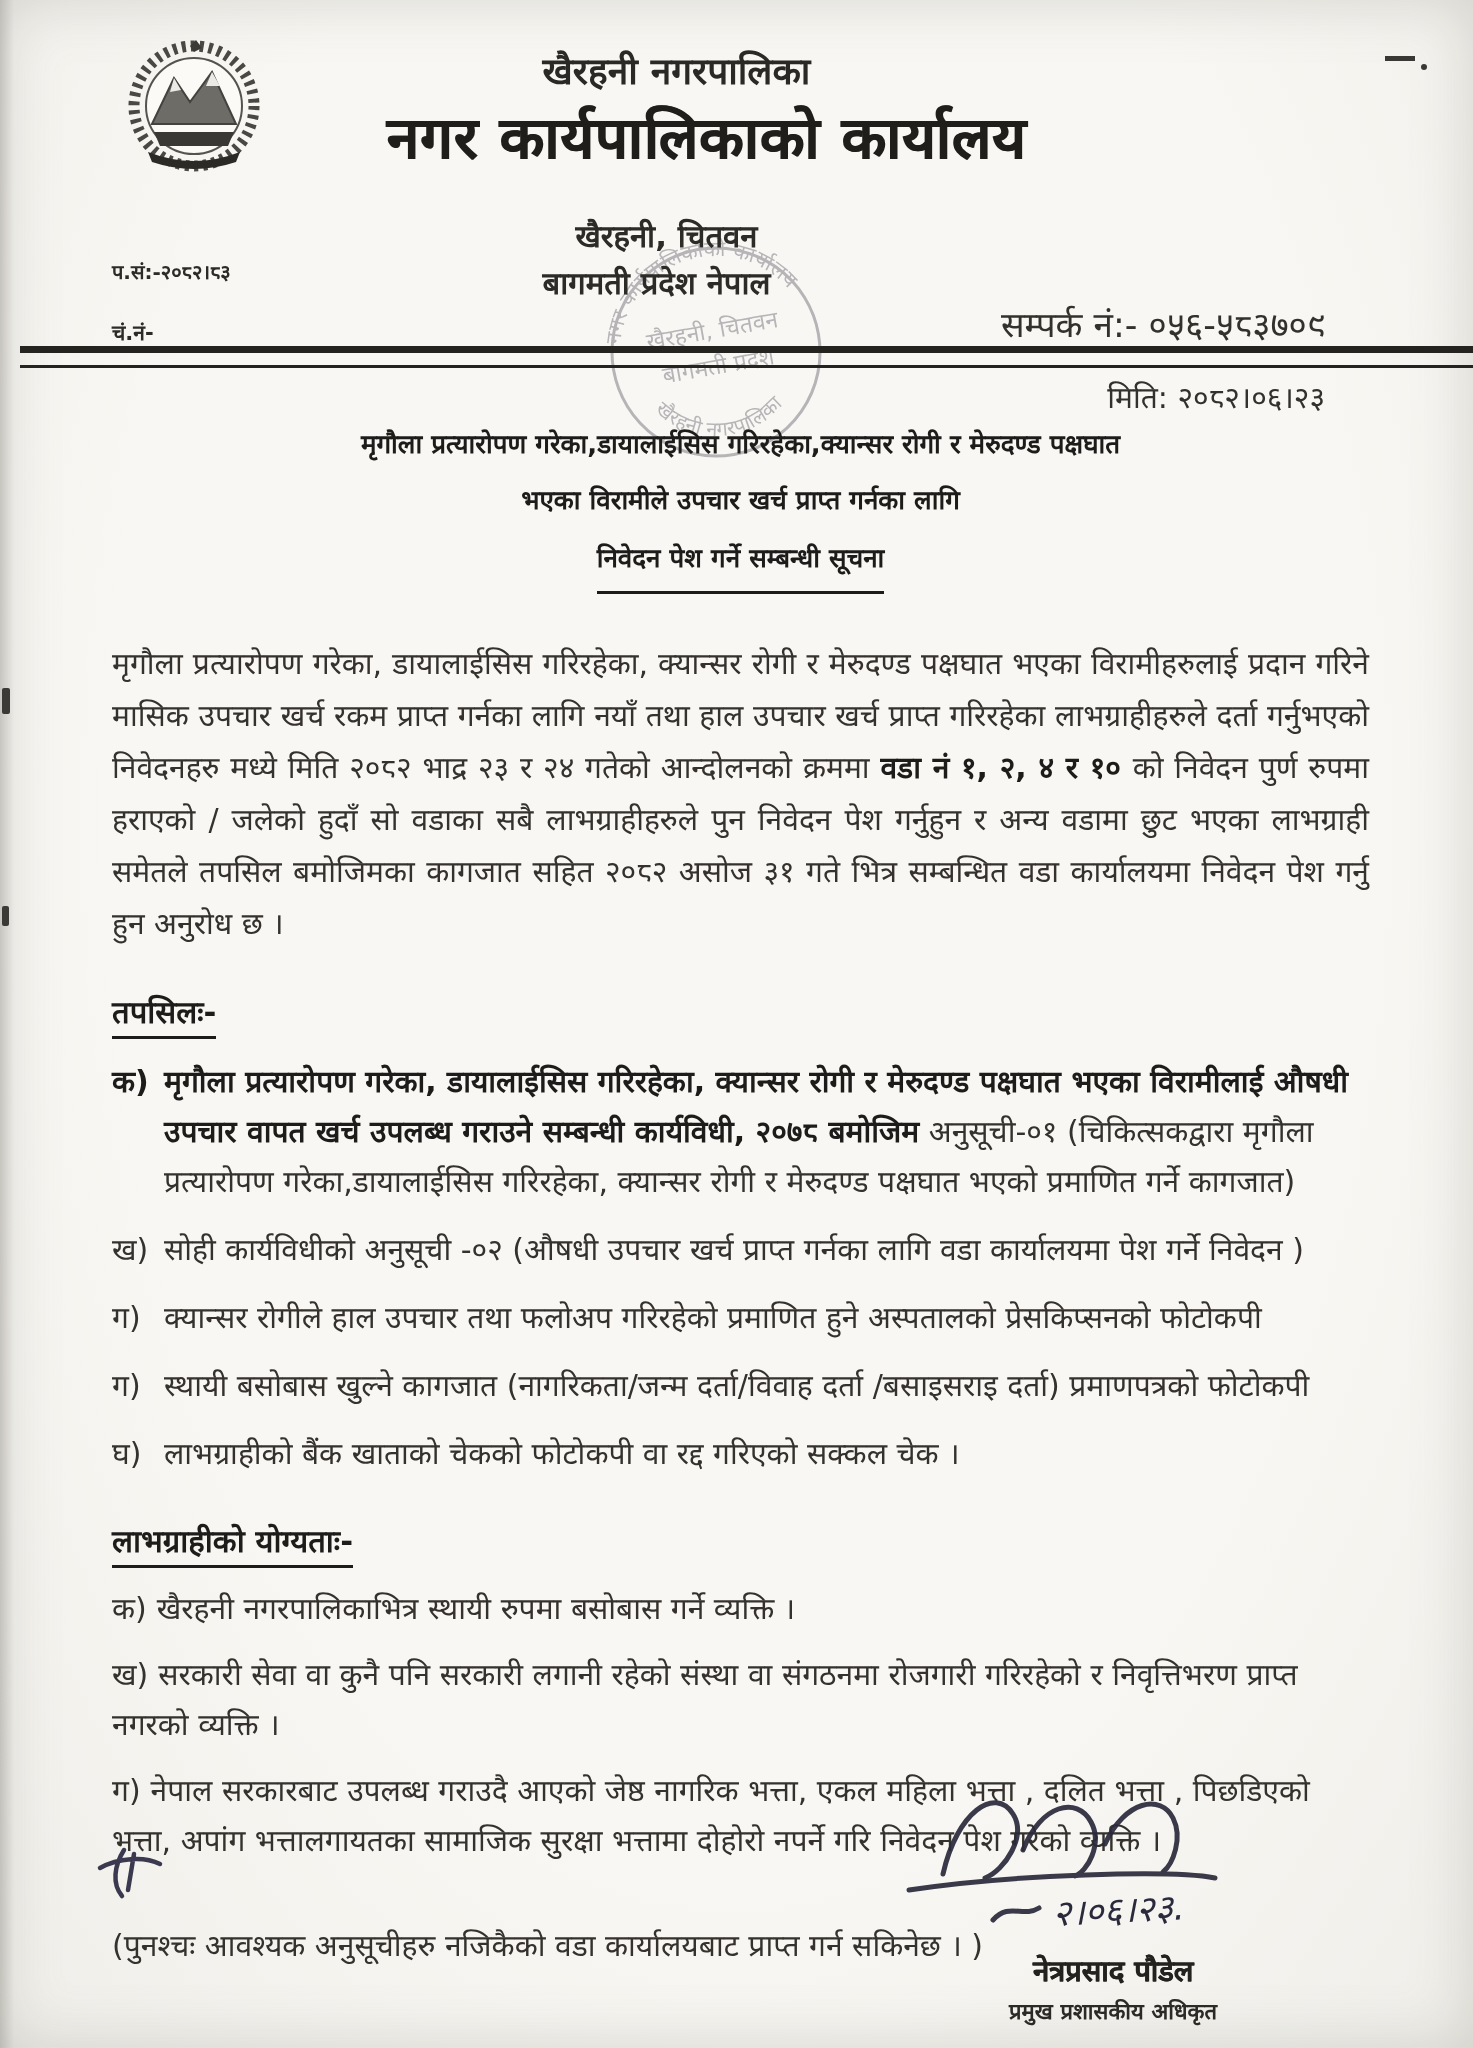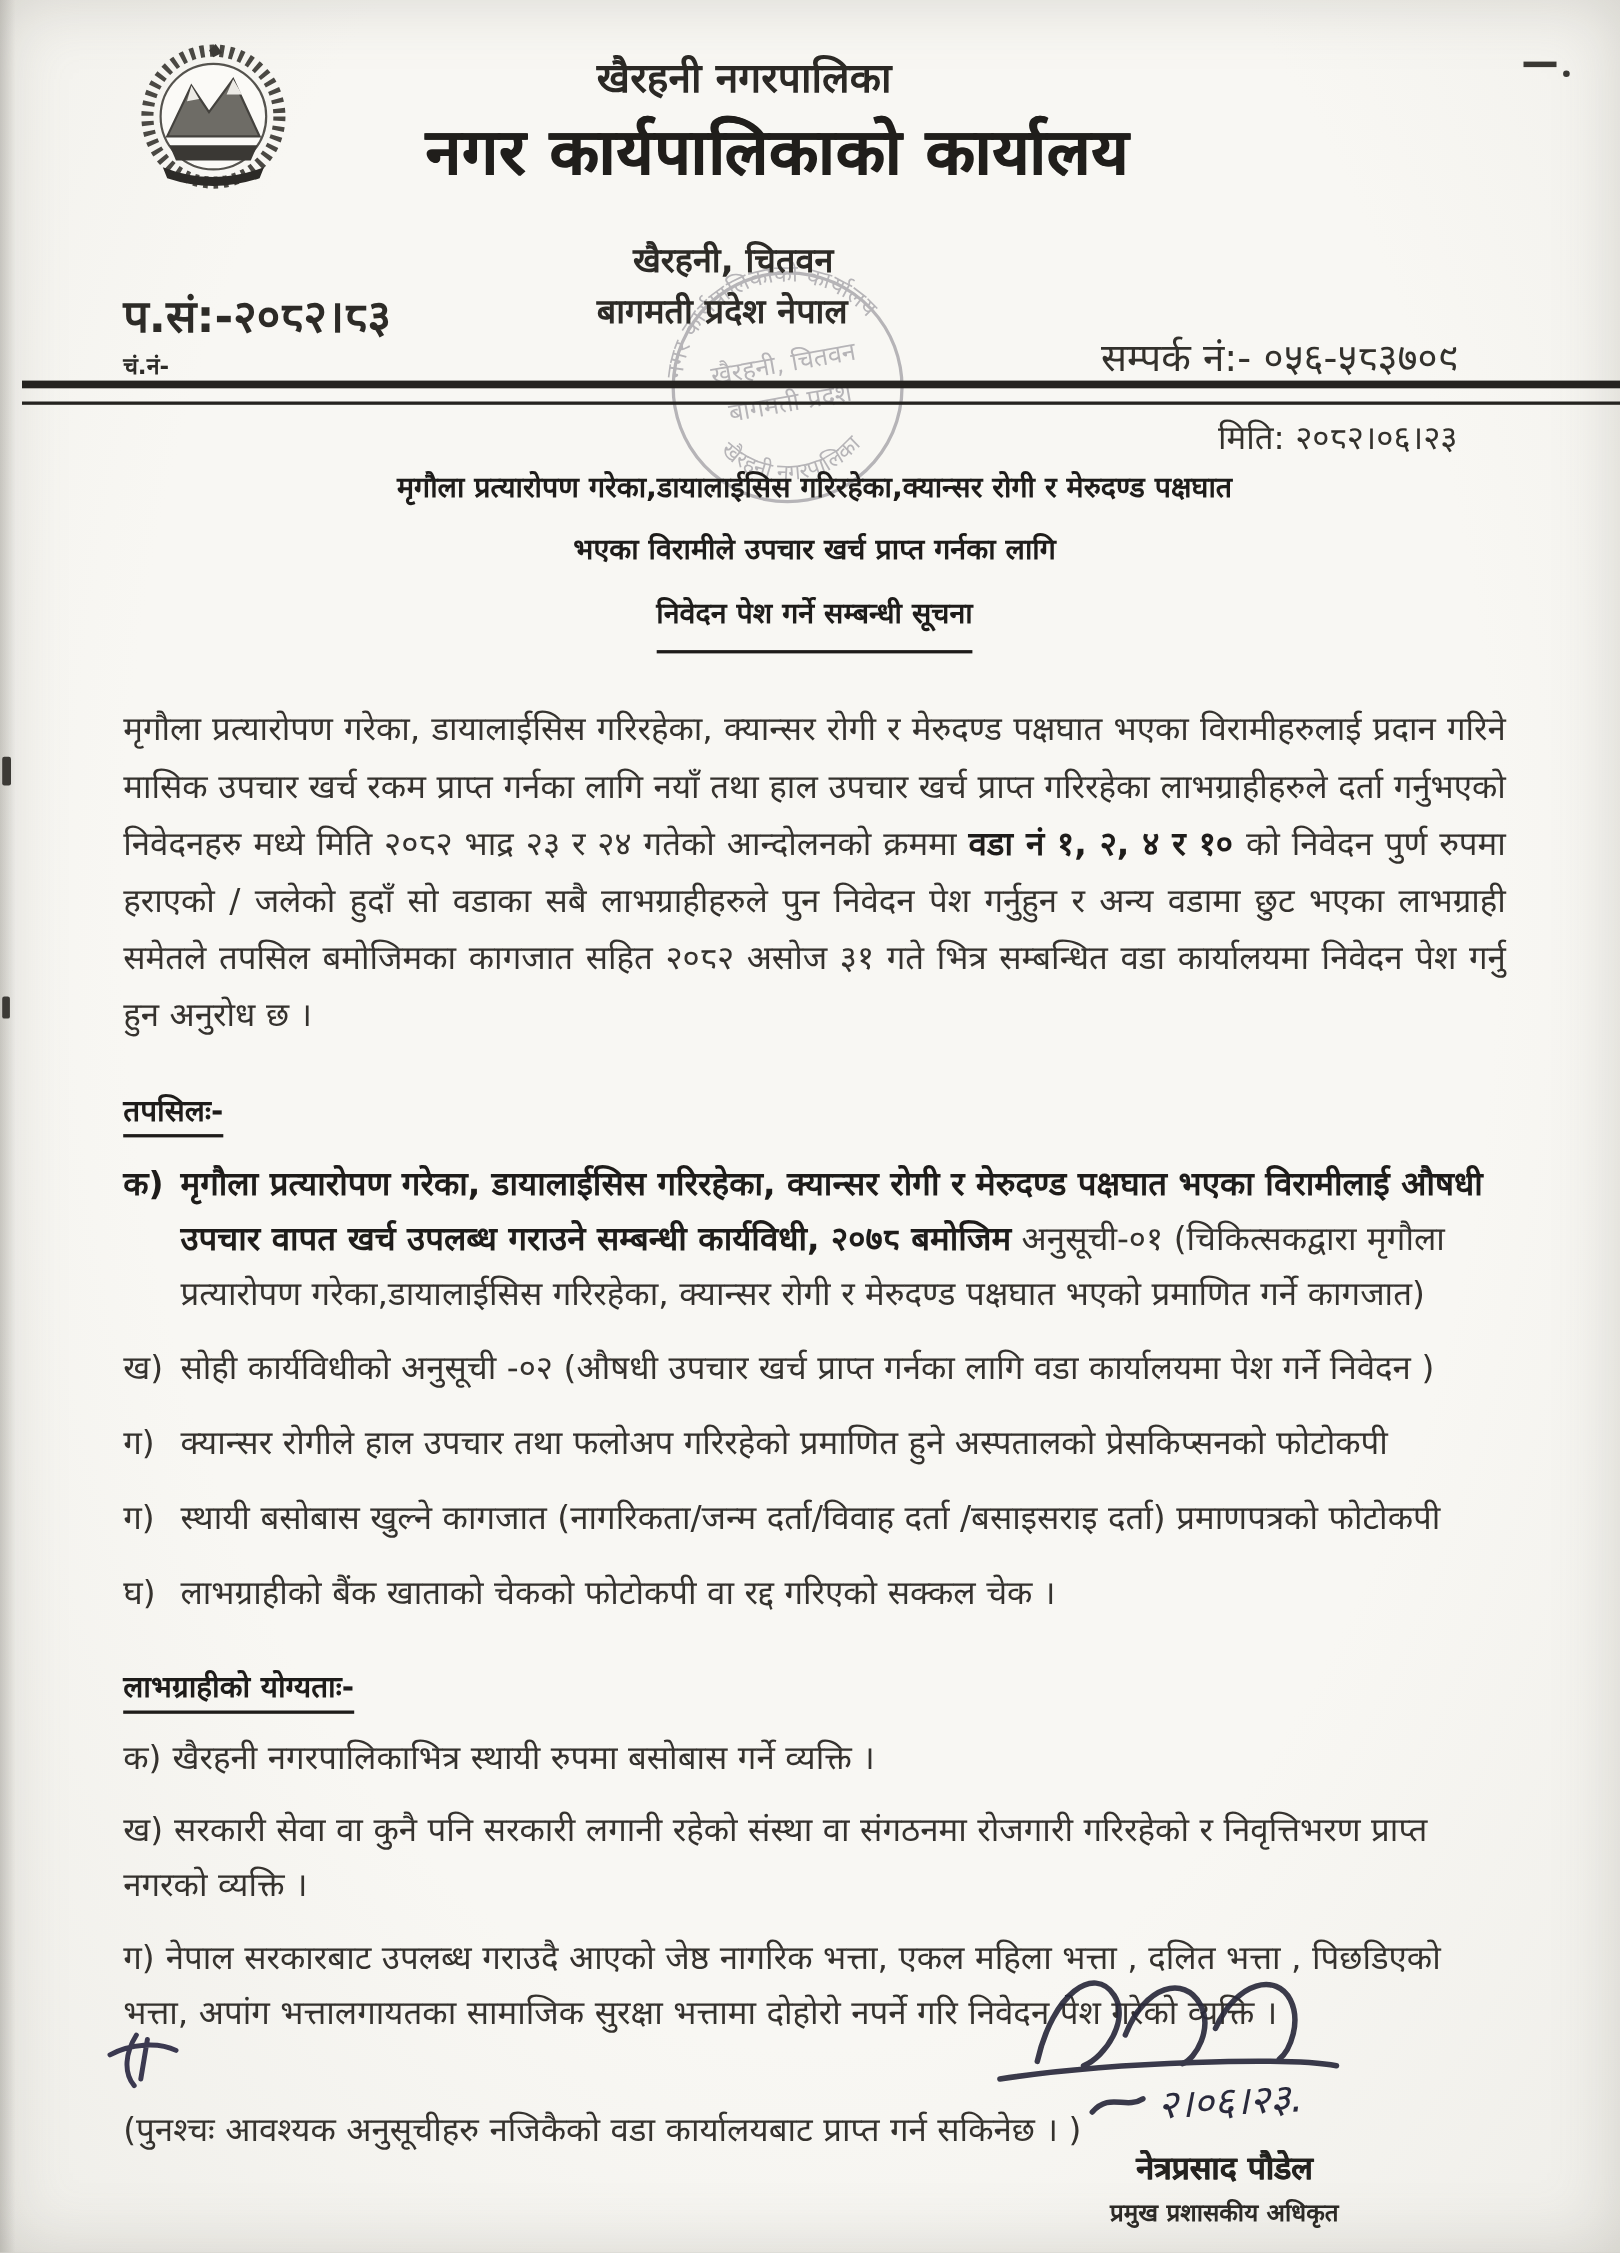--- a/index.html
+++ b/index.html
@@ -19,41 +19,41 @@
   .logo{position:absolute;left:128px;top:40px;width:132px;height:140px;}
   .hdr-muni{position:absolute;left:0;right:120px;top:44px;text-align:center;
     font-size:37px;font-weight:bold;color:#2b2925;}
   .hdr-office{position:absolute;left:0;right:60px;top:96px;text-align:center;
     font-size:58px;font-weight:bold;color:#201e1b;letter-spacing:1px;
     text-shadow:1px 0 0 #201e1b;}
   .hdr-addr1{position:absolute;left:0;right:140px;top:214px;text-align:center;
     font-size:31px;font-weight:bold;color:#2d2b27;}
   .hdr-addr2{position:absolute;left:0;right:160px;top:261px;text-align:center;
     font-size:31px;font-weight:bold;color:#2d2b27;}
-  .ref-no{position:absolute;left:112px;top:258px;font-size:41px;font-weight:bold;color:#2d2b27;}
+  .ref-no{position:absolute;left:112px;top:258px;font-size:20px;font-weight:bold;color:#2d2b27;}
   .serial-no{position:absolute;left:112px;top:318px;font-size:21px;font-weight:bold;color:#2d2b27;}
   .contact{position:absolute;right:148px;top:300px;font-size:35px;color:#33312c;}
   .date-line{position:absolute;right:148px;top:376px;font-size:30px;color:#33312c;}
   .rule{position:absolute;left:20px;right:0;top:346px;height:12px;
     border-top:7px solid #252320;border-bottom:3px solid #252320;}
   .corner-mark{position:absolute;right:58px;top:56px;width:30px;height:10px;
     border-top:5px solid #3a3834;}
   .corner-dot{position:absolute;right:46px;top:64px;width:6px;height:6px;border-radius:50%;background:#3a3834;}
   
   .stamp{position:absolute;left:582px;top:218px;width:268px;height:268px;
     opacity:.48;transform:rotate(-10deg);pointer-events:none;}
   .stamp text{fill:#6f6d78;font-family:"DejaVu Sans","Liberation Sans",sans-serif;}
   
   .content{position:absolute;left:112px;right:104px;top:416px;}
   .title{text-align:center;font-weight:bold;color:#1e1c1a;font-size:26px;line-height:56px;}
   .title .t3wrap{margin-top:2px;}
   .title .t3{display:inline-block;border-bottom:3px solid #1e1c1a;padding-bottom:5px;}
   .body-par{margin:44px 0 0 0;font-size:30px;line-height:52px;text-align:justify;color:#35322e;}
   .body-par .ward{color:#1e1c1a;}
-  .sec-head{margin-top:40px;font-size:27px;font-weight:bold;color:#1e1c1a;}
+  .sec-head{margin-top:40px;font-size:31px;font-weight:bold;color:#1e1c1a;}
   .sec-head .u{display:inline-block;border-bottom:3px solid #1e1c1a;padding-bottom:4px;}
   .t-item{position:relative;margin-top:18px;padding-left:52px;font-size:30px;line-height:50px;}
   .t-item .lbl{position:absolute;left:0;top:0;font-weight:bold;}
   .t-item .b{font-weight:bold;color:#1e1c1a;}
   .t-item.plain .lbl{font-weight:normal;}
   .e-item{margin-top:16px;font-size:30px;line-height:50px;}
   .e-item .lbl{margin-right:10px;}
   .ps{margin-top:58px;font-size:30px;color:#35322e;}
   
   .sig-block{position:absolute;right:120px;top:1778px;width:480px;text-align:center;}

